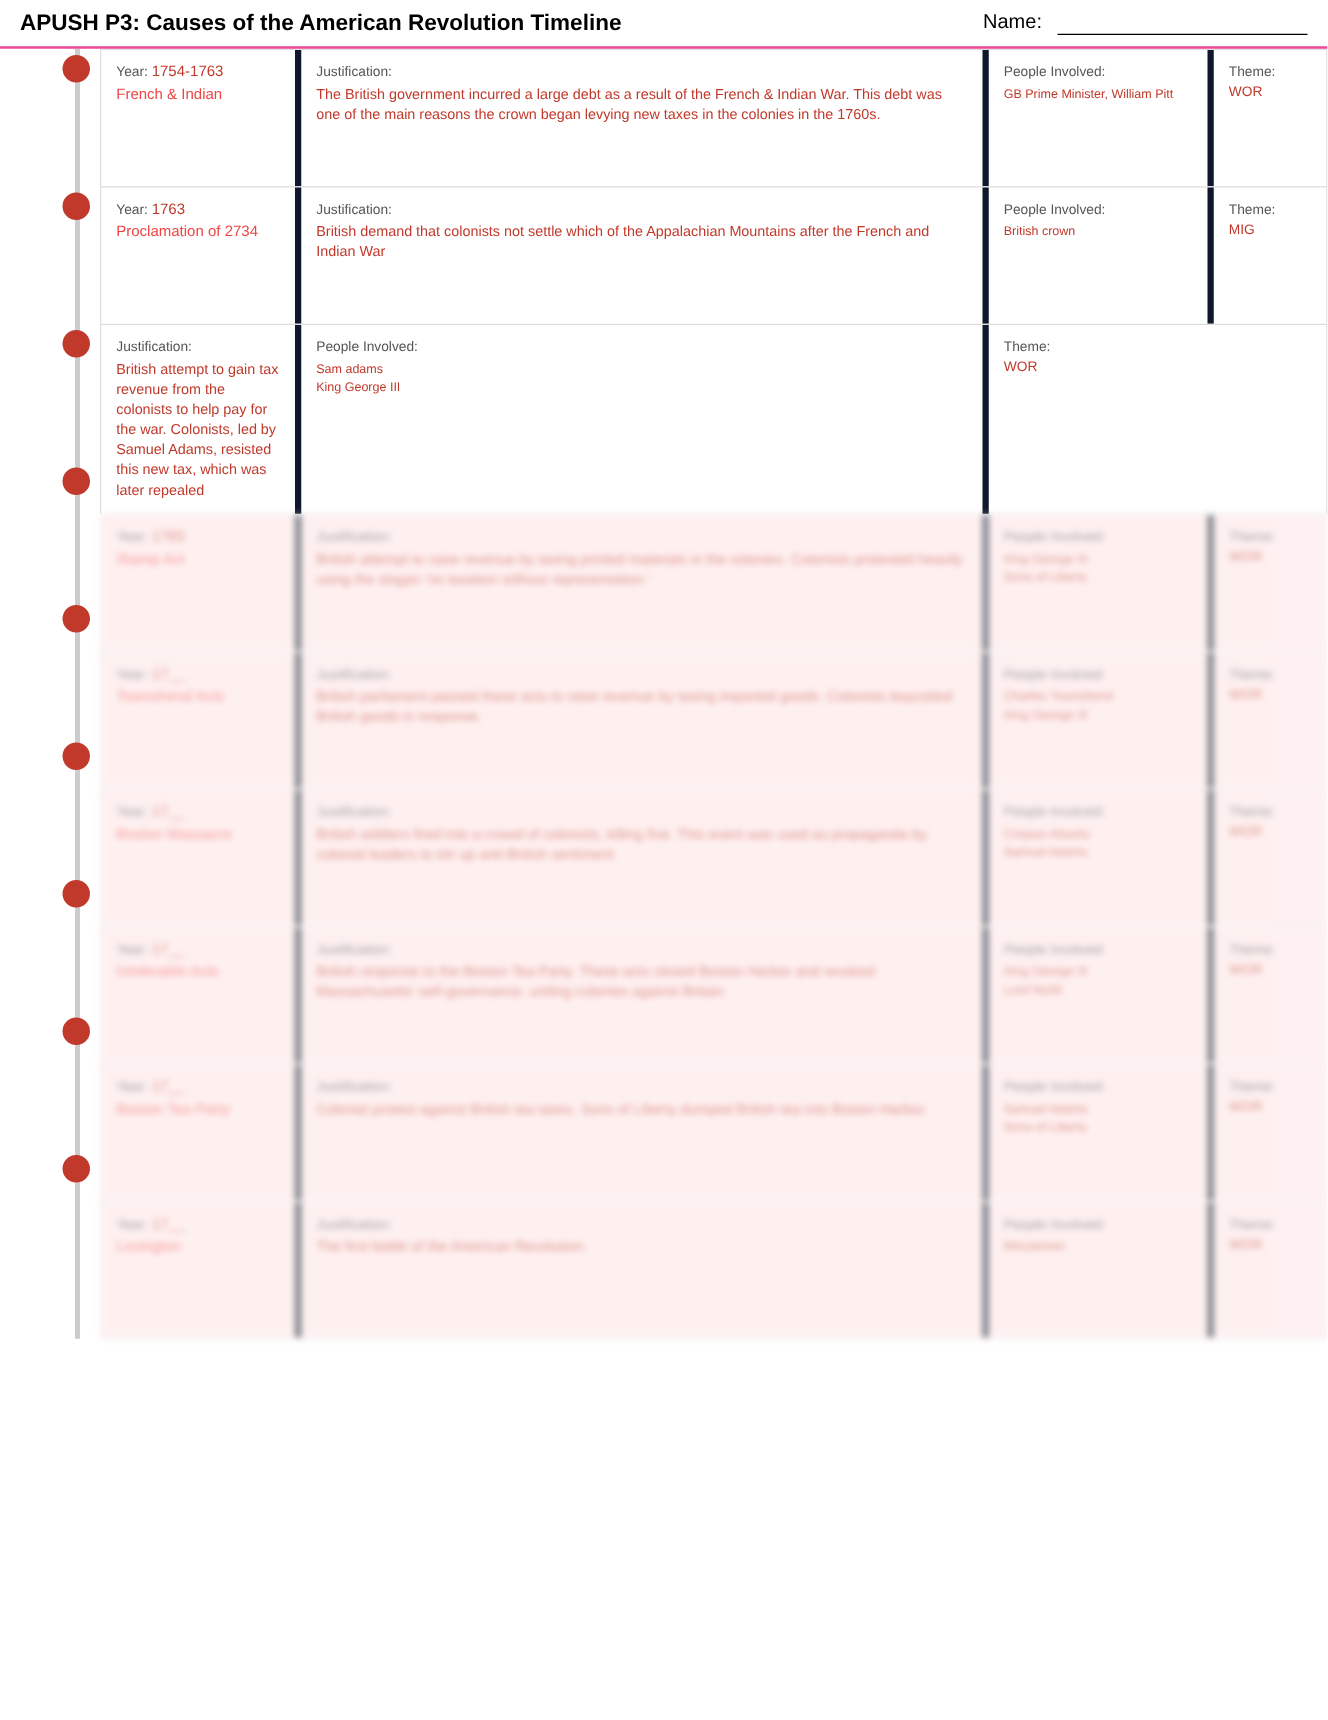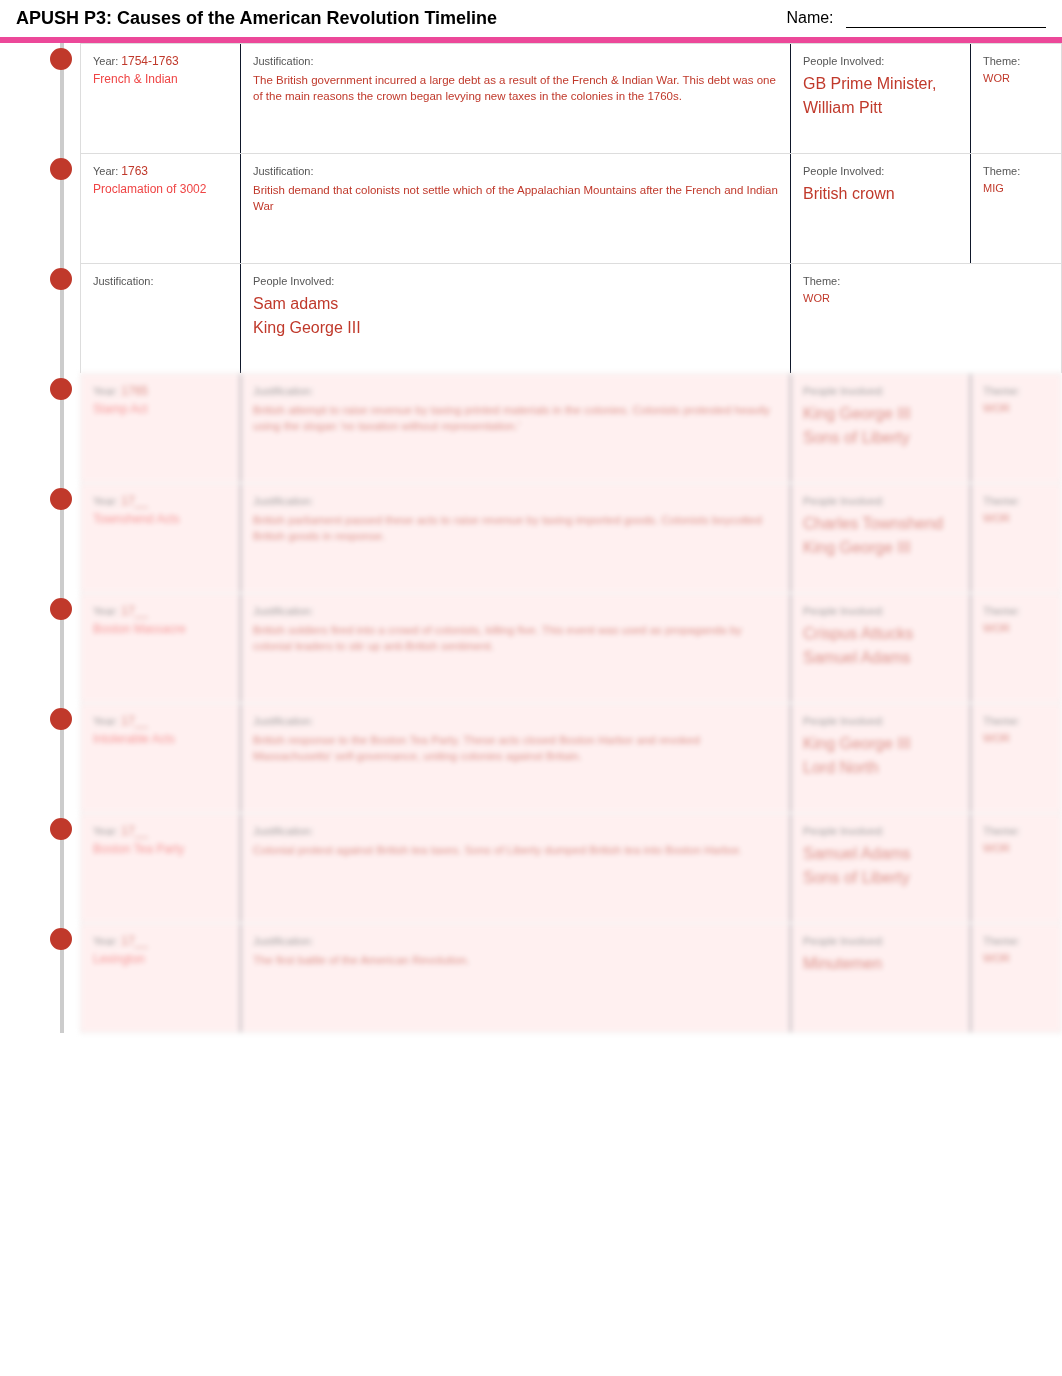--- a/index.html
+++ b/index.html
@@ -9,21 +9,21 @@
       width: 1062px;
       min-height: 1376px;
       position: relative;
       overflow-x: hidden;
     }
 
     .page-header {
       display: flex;
       align-items: center;
       padding: 8px 16px;
-      border-bottom: 6px solid #ec4899;
+      border-bottom: 2px solid #ec4899;
       position: relative;
       z-index: 10;
       background: #fff;
     }
     .page-title {
       font-size: 18px;
       font-weight: bold;
       color: #000;
       margin-right: 30px;
     }
@@ -77,21 +77,21 @@
       border-bottom: none;
       min-height: 110px;
       position: relative;
     }
     .entry-row:last-child {
       border-bottom: 1px solid #ddd;
     }
 
     .entry-cell {
       padding: 10px 12px;
-      border-right: 1px solid #0f172a;
+      border-right: 5px solid #0f172a;
       font-size: 12px;
     }
     .entry-cell:last-child {
       border-right: none;
     }
 
     .label-text {
       color: #555;
       font-size: 11px;
     }
@@ -109,21 +109,21 @@
 
     .justification-text {
       color: #c0392b;
       font-size: 11.5px;
       margin-top: 4px;
       line-height: 1.4;
     }
 
     .people-text {
       color: #c0392b;
-      font-size: 16px;
+      font-size: 10px;
       margin-top: 4px;
       line-height: 1.5;
     }
 
     .theme-text {
       color: #c0392b;
       font-size: 11px;
       margin-top: 4px;
     }
 
@@ -150,27 +150,27 @@
   <div class="timeline-line"></div>
 
   <div class="entries-list" id="entries-list">
   <div class="entry-row">
         <div class="entry-cell"><span class="label-text">Year: </span><span class="year-val">1754-1763</span><div class="event-name">French &amp; Indian</div></div>
         <div class="entry-cell"><span class="label-text">Justification:</span><div class="justification-text">The British government incurred a large debt as a result of the French &amp; Indian War. This debt was one of the main reasons the crown began levying new taxes in the colonies in the 1760s.</div></div>
         <div class="entry-cell"><span class="label-text">People Involved:</span><div class="people-text">GB Prime Minister, William Pitt</div></div>
         <div class="entry-cell"><span class="label-text">Theme:</span><div class="theme-text">WOR</div></div>
       </div>
       <div class="entry-row">
-        <div class="entry-cell"><span class="label-text">Year: </span><span class="year-val">1763</span><div class="event-name">Proclamation of 3002</div></div>
+        <div class="entry-cell"><span class="label-text">Year: </span><span class="year-val">1763</span><div class="event-name">Proclamation of 2734</div></div>
         <div class="entry-cell"><span class="label-text">Justification:</span><div class="justification-text">British demand that colonists not settle which of the Appalachian Mountains after the French and Indian War</div></div>
         <div class="entry-cell"><span class="label-text">People Involved:</span><div class="people-text">British crown</div></div>
         <div class="entry-cell"><span class="label-text">Theme:</span><div class="theme-text">MIG</div></div>
       </div>
       <div class="entry-row">
-        <div class="entry-cell"><span class="label-text">Justification:</span></div>
+        <div class="entry-cell"><span class="label-text">Justification:</span><div class="justification-text">British attempt to gain tax revenue from the colonists to help pay for the war. Colonists, led by Samuel Adams, resisted this new tax, which was later repealed</div></div>
         <div class="entry-cell"><span class="label-text">People Involved:</span><div class="people-text">Sam adams<br>King George III</div></div>
         <div class="entry-cell"><span class="label-text">Theme:</span><div class="theme-text">WOR</div></div>
       </div>
       <div class="entry-row blurred">
         <div class="entry-cell"><span class="label-text">Year: </span><span class="year-val">1765</span><div class="event-name">Stamp Act</div></div>
         <div class="entry-cell"><span class="label-text">Justification:</span><div class="justification-text">British attempt to raise revenue by taxing printed materials in the colonies. Colonists protested heavily using the slogan 'no taxation without representation.'</div></div>
         <div class="entry-cell"><span class="label-text">People Involved:</span><div class="people-text">King George III<br>Sons of Liberty</div></div>
         <div class="entry-cell"><span class="label-text">Theme:</span><div class="theme-text">WOR</div></div>
       </div>
       <div class="entry-row blurred">

